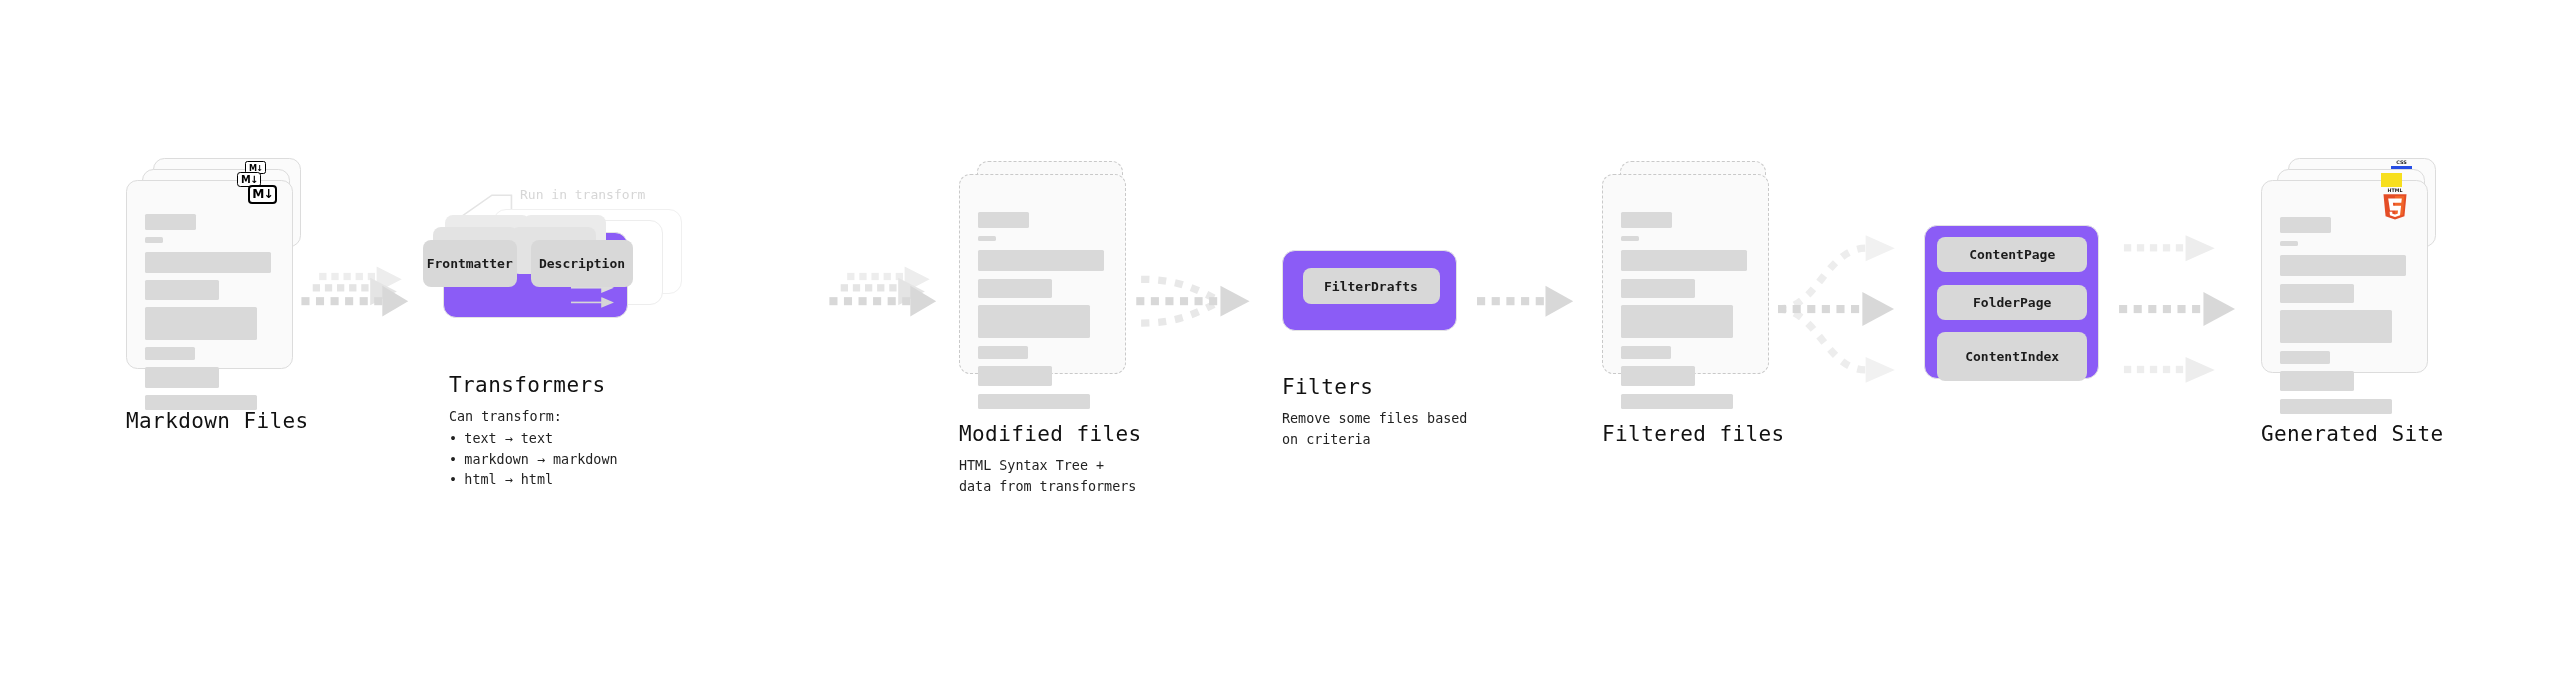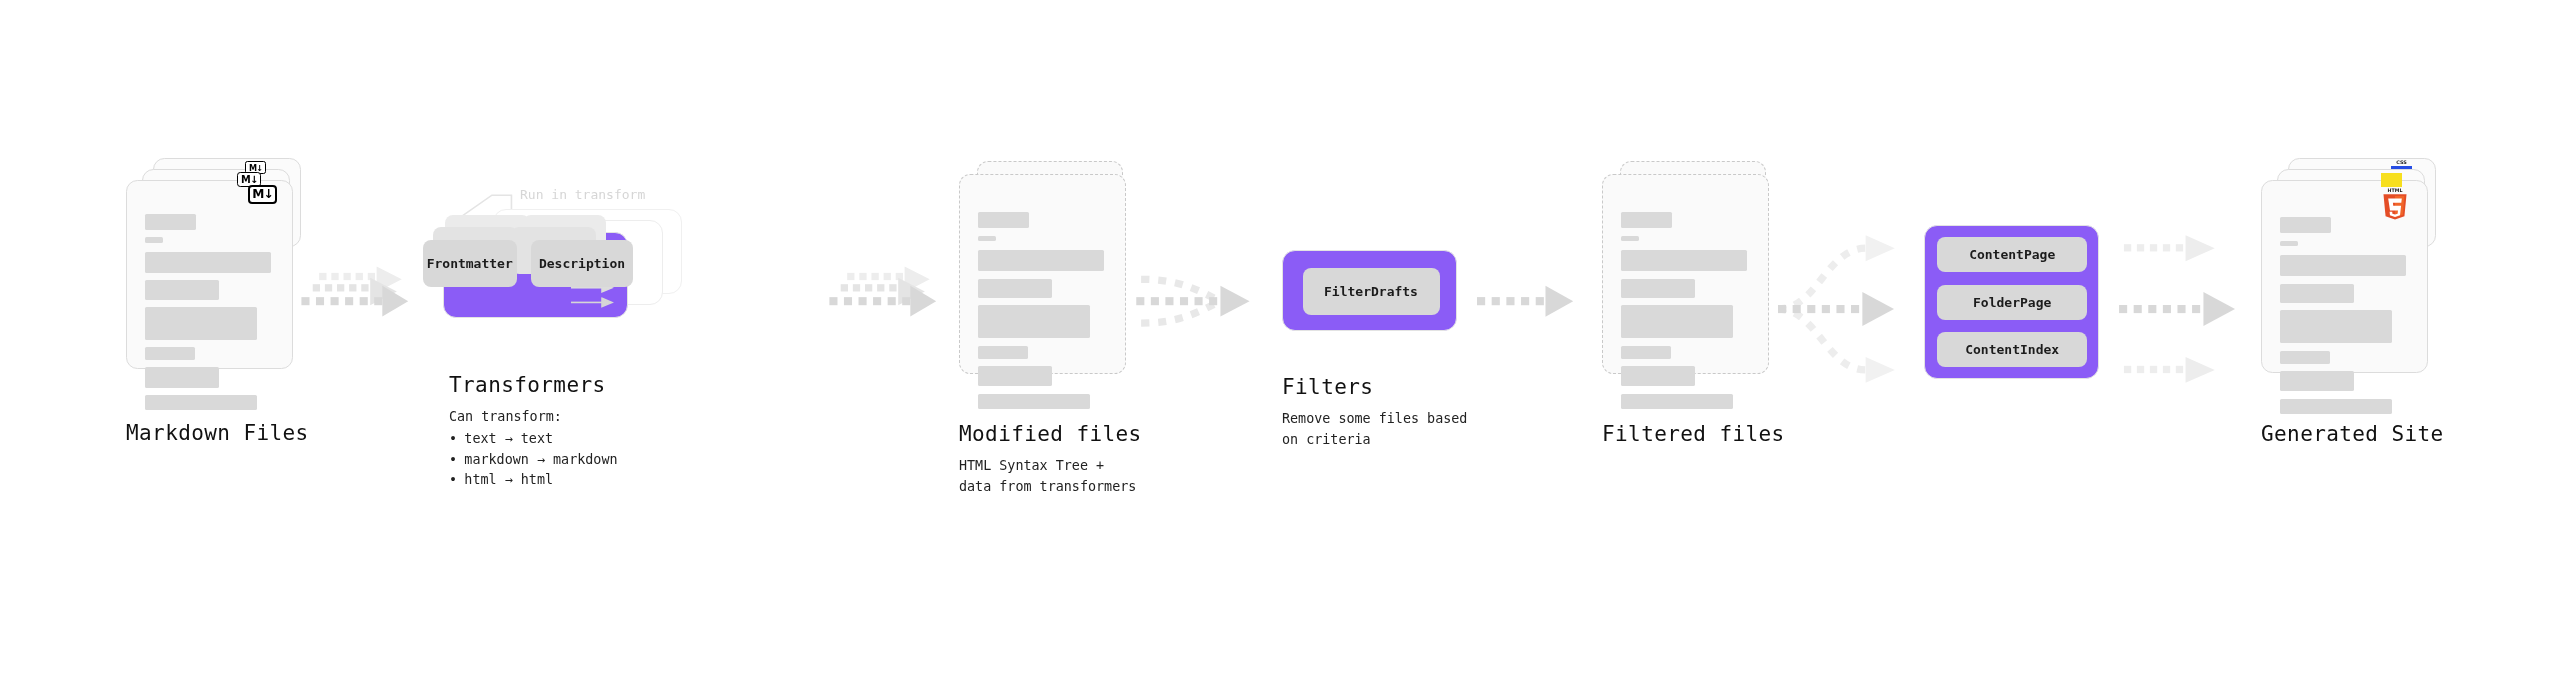--- a/index.html
+++ b/index.html
@@ -112,21 +112,21 @@
           <div class="bar" style="width:50px;height:13px;"></div>
           <div class="bar" style="width:74px;height:20.3px;"></div>
           <div class="bar" style="width:112px;height:15.4px;"></div>
         </div>
       </div>
       <div class="badge md-badge xs" style="left:119px; top:3.3px;">M↓</div>
       <div class="badge md-badge sm" style="left:111px; top:14px;">M↓</div>
       <div class="badge md-badge" style="left:122px; top:27px;">M↓</div>
     </div>
   </div>
-  <div class="caption" style="left:126px; top:420px;">
+  <div class="caption" style="left:126px; top:408px;">
     <div class="title">Markdown Files</div>
   </div>
 
   <svg class="lay" style="left:301px; top:268px;" width="106" height="89" viewBox="0 0 130 110">
     <g fill="#ededed">
       <rect x="22" y="6" width="9" height="9"></rect>
         <rect x="37" y="6" width="9" height="9"></rect>
       <rect x="52" y="6" width="9" height="9"></rect>
         <rect x="67" y="6" width="9" height="9"></rect>
       <rect x="82" y="6" width="9" height="9"></rect>
@@ -261,21 +261,21 @@
       <rect x="36" y="36" width="10" height="10"></rect>
         <rect x="54" y="36" width="10" height="10"></rect>
       <rect x="72" y="36" width="10" height="10"></rect>
         <rect x="90" y="36" width="10" height="10"></rect>
       <polygon points="104,22 140,41 104,60"></polygon>
     </g>
   </svg>
 
   <div class="node" style="left:1282px; top:250px;">
     <div class="proc-box" style="left:0; top:0; width:175px; height:81px;">
-      <div class="pill" style="position:absolute; left:19.5px; top:17px; width:137px; height:47px;">FilterDrafts</div>
+      <div class="pill" style="position:absolute; left:19.5px; top:17px; width:137px; height:36px;">FilterDrafts</div>
     </div>
   </div>
   <div class="caption" style="left:1282px; top:374px;">
     <div class="title">Filters</div>
     <div class="sub">
       <span class="lead">Remove some files based</span>
       <span class="lead">on criteria</span>
     </div>
   </div>
 
@@ -326,21 +326,21 @@
       <rect x="72" y="90" width="10" height="10"></rect>
         <rect x="90" y="90" width="10" height="10"></rect>
       <polygon points="104,74 143,95 104,116"></polygon>
     </g>
   </svg>
 
   <div class="node" style="left:1924px; top:225px;">
     <div class="proc-box" style="left:0; top:0; width:175px; height:154px;">
       <div class="pill" style="position:absolute; left:12.2px; top:11.4px; width:150px; height:35px;">ContentPage</div>
       <div class="pill" style="position:absolute; left:12.2px; top:59px; width:150px; height:35px;">FolderPage</div>
-      <div class="pill" style="position:absolute; left:12.2px; top:106px; width:150px; height:35px;">ContentIndex</div>
+      <div class="pill" style="position:absolute; left:12.2px; top:106px; width:150px; height:49px;">ContentIndex</div>
     </div>
   </div>
 
   <svg class="lay" style="left:2119px; top:232px;" width="138" height="146" viewBox="0 0 170 180">
     <g fill="#ededed">
       <rect x="6" y="15" width="9" height="9"></rect>
         <rect x="22" y="15" width="9" height="9"></rect>
       <rect x="38" y="15" width="9" height="9"></rect>
         <rect x="54" y="15" width="9" height="9"></rect>
       <rect x="70" y="15" width="9" height="9"></rect>

